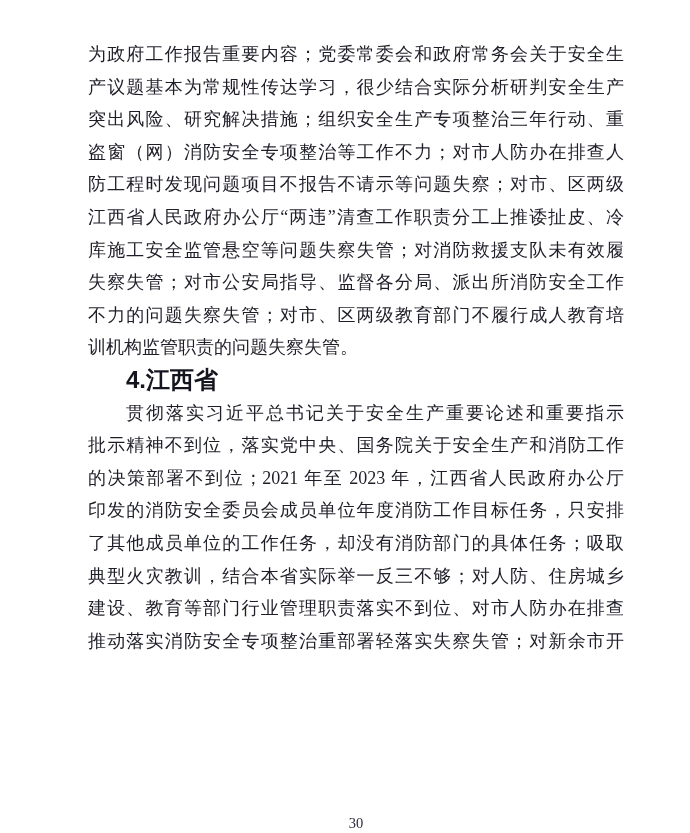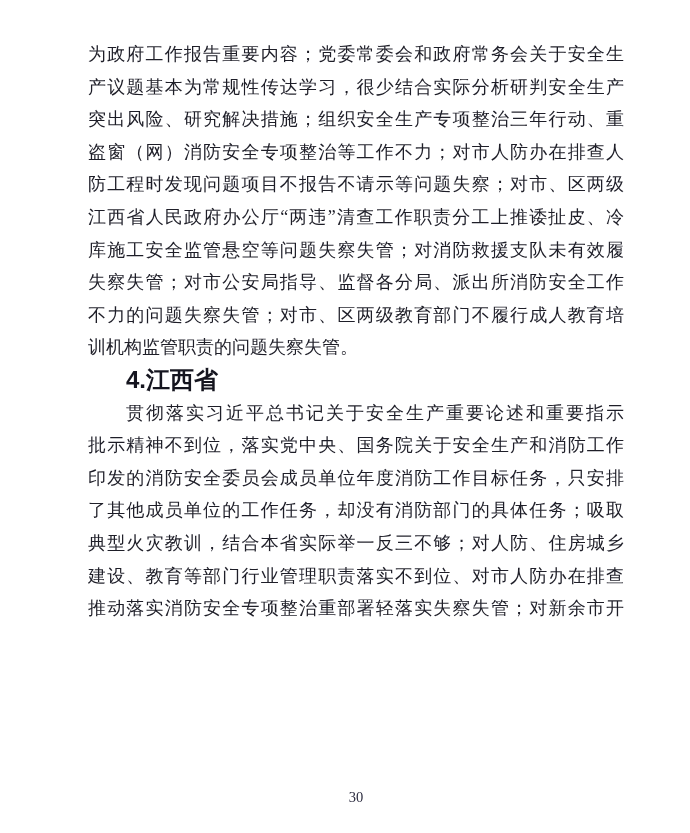--- a/index.html
+++ b/index.html
@@ -43,21 +43,21 @@
     font-family: "Liberation Sans", "DejaVu Sans", sans-serif;
     font-weight: 700;
     font-size: 24px;
     line-height: 32.6px;
     height: 32.6px;
     padding-left: 38px;
     color: #15151f;
   }
   .page-number {
     position: absolute;
-    top: 789px;
+    top: 815px;
     left: 88px;
     width: 536px;
     text-align: center;
     font-size: 14.5px;
     color: #2c2c40;
     font-family: "Liberation Serif", "DejaVu Serif", serif;
   }
 </style>
 </head>
 <body>
@@ -76,20 +76,21 @@
       <div class="line">失察失管；对市公安局指导、监督各分局、派出所消防安全工作</div>
       <div class="line">不力的问题失察失管；对市、区两级教育部门不履行成人教育培</div>
       <div class="line para-end">训机构监管职责的问题失察失管。</div>
     </div>
 
     <div class="heading">4.江西省</div>
 
     <div class="para">
       <div class="line indent">贯彻落实习近平总书记关于安全生产重要论述和重要指示</div>
       <div class="line">批示精神不到位，落实党中央、国务院关于安全生产和消防工作</div>
+      <div class="line">的决策部署不到位；2021 年至 2023 年，江西省人民政府办公厅</div>
       <div class="line">印发的消防安全委员会成员单位年度消防工作目标任务，只安排</div>
       <div class="line">了其他成员单位的工作任务，却没有消防部门的具体任务；吸取</div>
       <div class="line">典型火灾教训，结合本省实际举一反三不够；对人防、住房城乡</div>
       <div class="line">建设、教育等部门行业管理职责落实不到位、对市人防办在排查人、</div>
       <div class="line">推动落实消防安全专项整治重部署轻落实失察失管；对新余市开</div>
     </div>
 
   </div>
 
   <div class="page-number">30</div>

